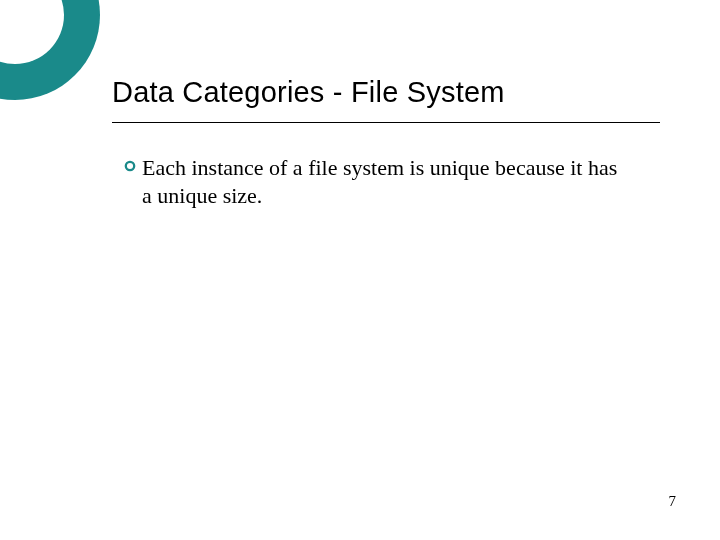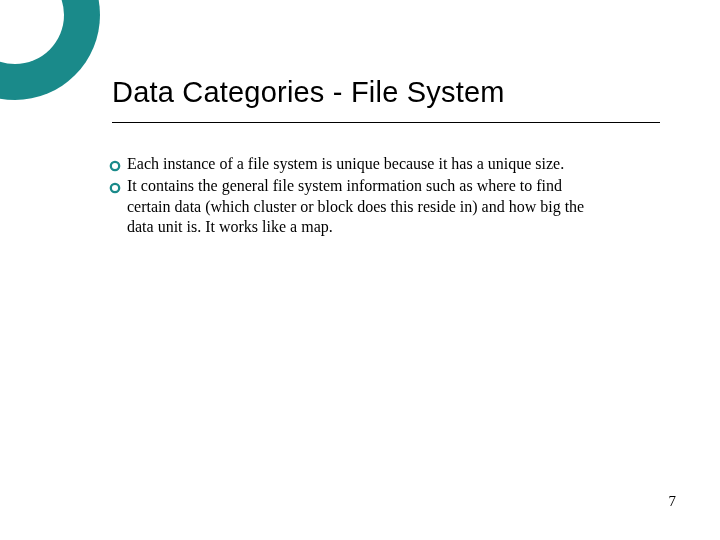--- a/index.html
+++ b/index.html
@@ -46,24 +46,24 @@
     position: absolute;
     top: 122px;
     left: 112px;
     right: 60px;
     height: 0;
     border-top: 1px solid #000000;
   }
   .body {
     position: absolute;
     top: 154px;
-    left: 133px;
+    left: 148px;
     width: 470px;
     font-family: "Times New Roman", Times, serif;
-    font-size: 16px;
+    font-size: 22px;
     line-height: 1.28;
     color: #000000;
   }
   .body p {
     margin: 0 0 2px 0;
   }
   .bullet-row {
     display: flex;
     align-items: flex-start;
   }
@@ -95,23 +95,15 @@
 
 <div class="body">
   <div class="bullet-row">
     <span class="bullet-mark">
       <svg width="12" height="12" viewBox="0 0 12 12">
         <circle cx="6" cy="6" r="4.2" fill="none" stroke="#1a8a8a" stroke-width="2.3"></circle>
       </svg>
     </span>
     <p>Each instance of a file system is unique because it has a unique size.</p>
   </div>
-  <div class="bullet-row">
-    <span class="bullet-mark">
-      <svg width="12" height="12" viewBox="0 0 12 12">
-        <circle cx="6" cy="6" r="4.2" fill="none" stroke="#1a8a8a" stroke-width="2.3"></circle>
-      </svg>
-    </span>
-    <p>It contains the general file system information such as where to find certain data (which cluster or block does this  reside in) and how big the data unit is. It works like a map.</p>
-  </div>
 </div>
 
 <div class="pagenum">7</div>
 
 </body></html>

